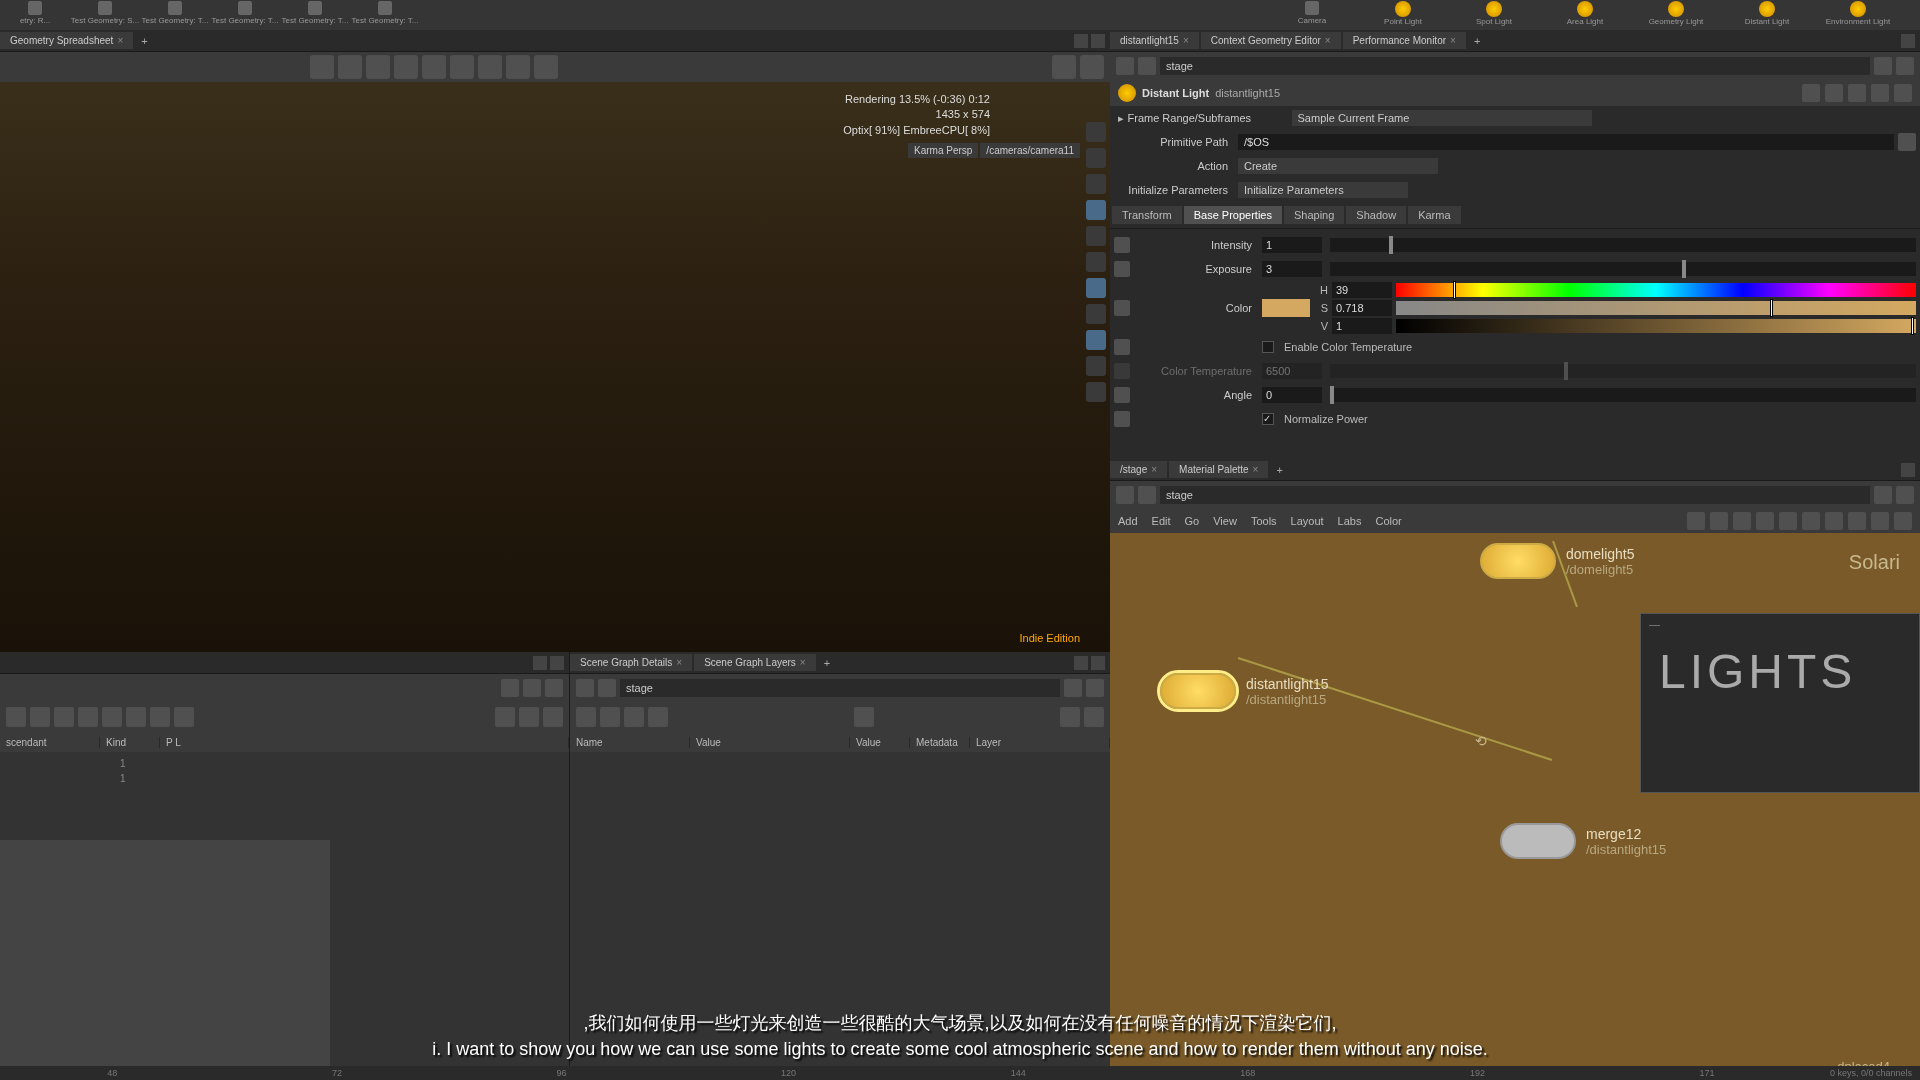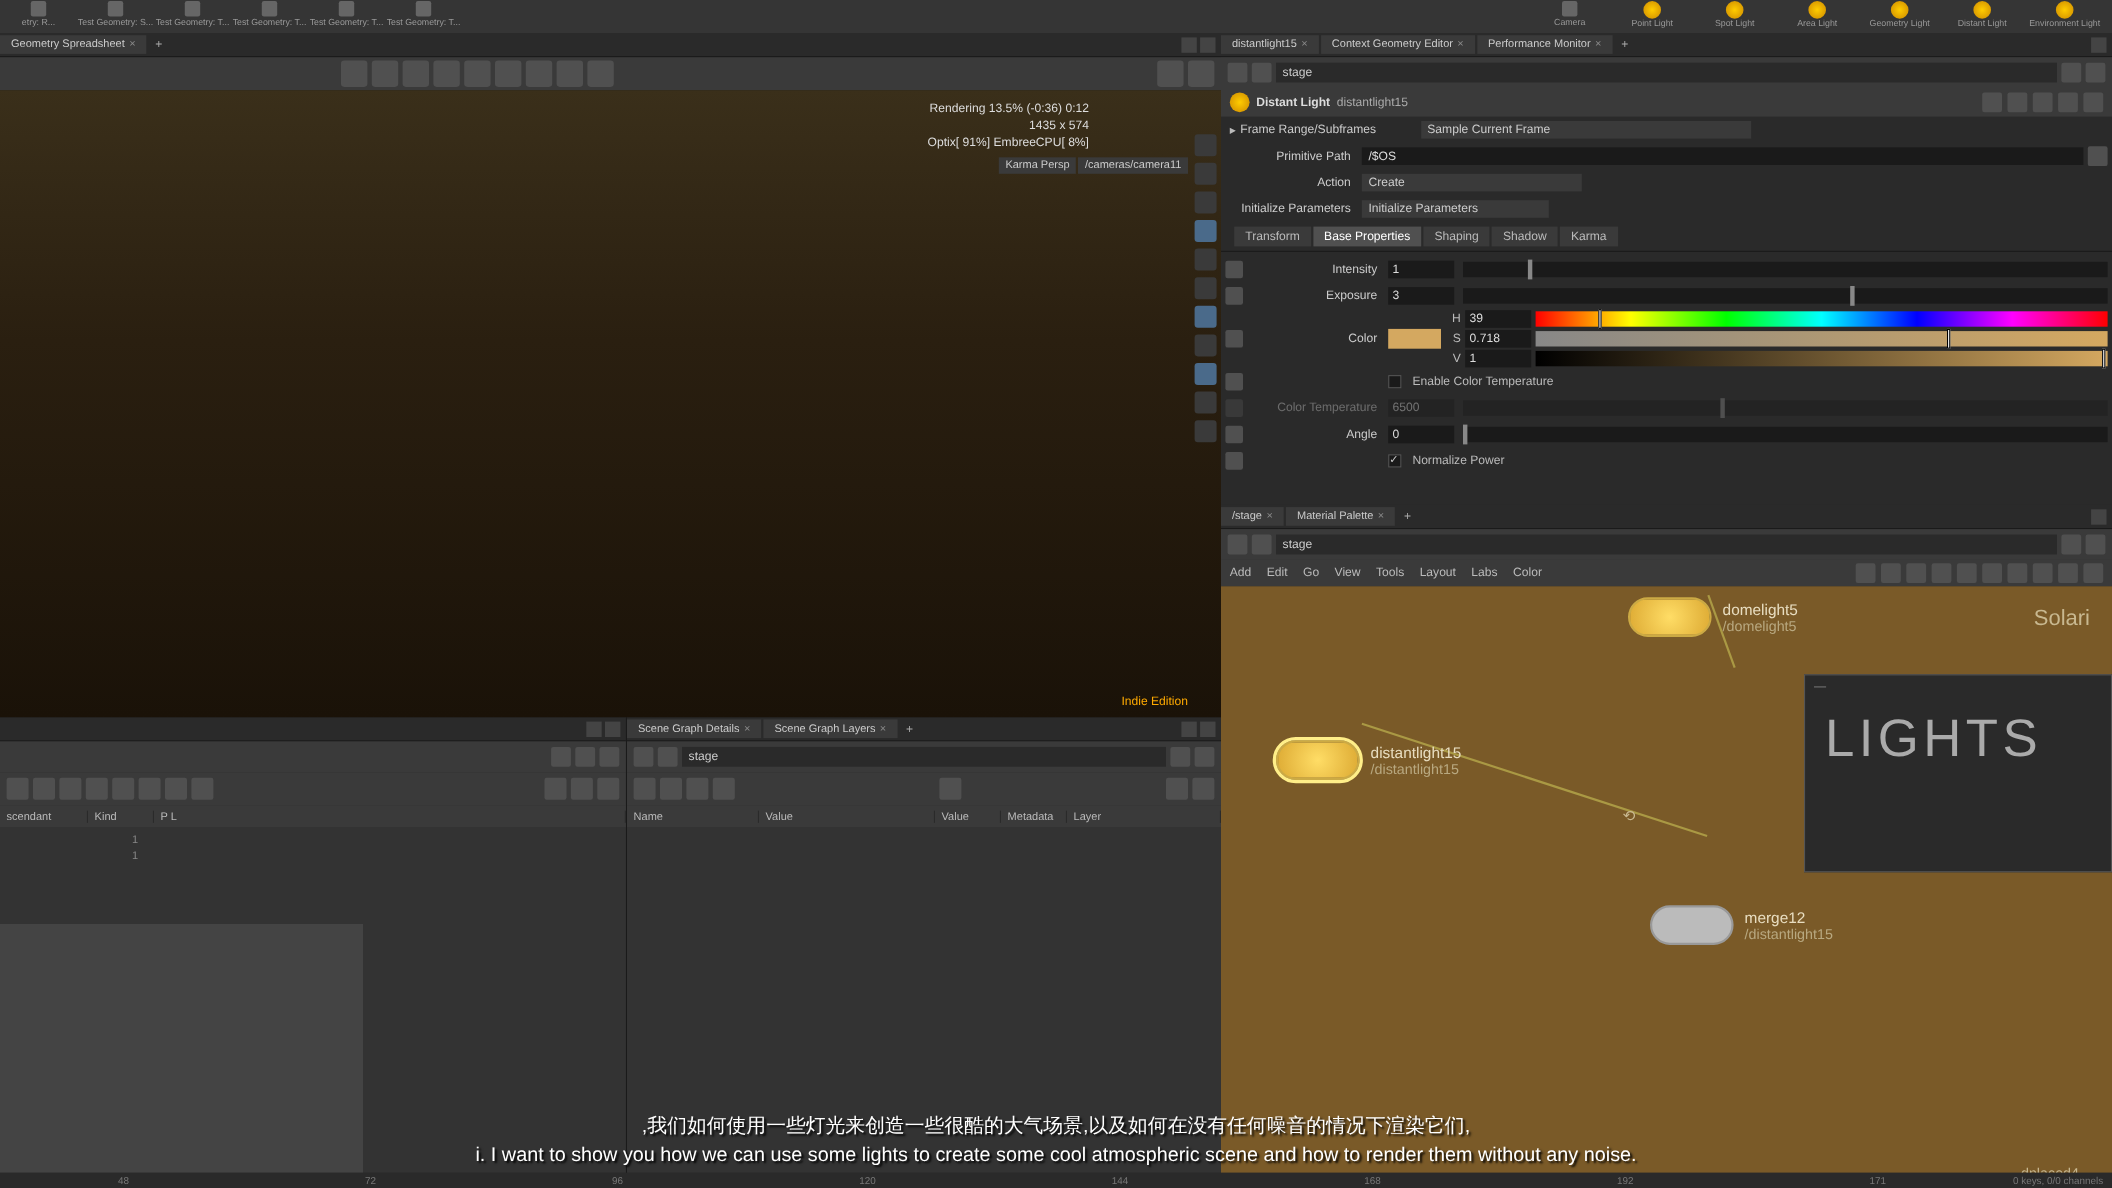--- a/index.html
+++ b/index.html
@@ -2,21 +2,21 @@
 <html><head>
 <meta charset="utf-8">
 <style>
 * { margin: 0; padding: 0; box-sizing: border-box; font-family: Arial, sans-serif; }
 body { background: #2a2a2a; color: #bbb; font-size: 11px; overflow: hidden; width: 1920px; height: 1080px; position: relative; }
 
 
 .top-shelf { height: 30px; background: #353535; display: flex; align-items: center; }
 .shelf-item { display: flex; flex-direction: column; align-items: center; width: 70px; height: 28px; font-size: 8px; color: #999; cursor: pointer; }
 .shelf-icon { width: 14px; height: 14px; background: #666; border-radius: 2px; margin-bottom: 1px; }
-.shelf-right { margin-left: auto; display: flex; gap: 5px; padding-right: 8px; }
+.shelf-right { margin-left: auto; display: flex; gap: 21px; padding-right: 27px; }
 .shelf-light { width: 16px; height: 16px; background: radial-gradient(circle, #ffcc00, #cc8800); border-radius: 50%; }
 
 
 .tab-bar { height: 22px; background: #2a2a2a; display: flex; align-items: center; border-bottom: 1px solid #1a1a1a; }
 .tab { padding: 3px 10px; background: #3a3a3a; margin-right: 2px; font-size: 10px; color: #ccc; display: flex; align-items: center; gap: 4px; }
 .tab-close { color: #888; }
 .tab-add { color: #aaa; padding: 0 6px; cursor: pointer; }
 .tab-right { margin-left: auto; display: flex; gap: 3px; padding-right: 5px; }
 .tab-right-btn { width: 14px; height: 14px; background: #444; }
 
@@ -57,21 +57,21 @@
 .param-header { height: 26px; background: #3a3a3a; display: flex; align-items: center; padding: 0 8px; gap: 6px; }
 .light-icon { width: 18px; height: 18px; background: radial-gradient(circle, #ffcc00, #cc8800); border-radius: 50%; }
 .param-title { font-weight: bold; color: #ddd; }
 .param-title-sub { color: #aaa; }
 .param-header-right { margin-left: auto; display: flex; gap: 5px; }
 .param-hdr-btn { width: 18px; height: 18px; background: #505050; border-radius: 2px; }
 .param-row { display: flex; align-items: center; height: 24px; padding: 0 4px; gap: 4px; }
 .param-label { width: 120px; text-align: right; color: #ccc; font-size: 11px; padding-right: 6px; }
 .param-field { background: #1a1a1a; padding: 2px 6px; color: #ddd; font-size: 11px; }
 .param-dropdown { background: #3a3a3a; padding: 2px 6px; color: #ccc; font-size: 11px; flex: 1; max-width: 300px; }
-.param-tabs { display: flex; gap: 2px; padding: 4px 12px; border-bottom: 1px solid #1a1a1a; }
+.param-tabs { display: flex; gap: 2px; padding: 4px 2px; border-bottom: 1px solid #1a1a1a; }
 .param-tab { padding: 3px 10px; background: #3a3a3a; font-size: 11px; color: #bbb; cursor: pointer; }
 .param-tab.active { background: #505050; color: #fff; }
 .param-body { padding: 4px 0; }
 .pencil { width: 16px; height: 16px; background: #505050; border-radius: 2px; margin-right: 4px; flex-shrink: 0; }
 .slider { flex: 1; height: 14px; background: #1a1a1a; position: relative; margin-left: 4px; }
 .slider-handle { position: absolute; top: -2px; width: 4px; height: 18px; background: #888; }
 .num-input { width: 60px; background: #1a1a1a; padding: 2px 4px; color: #ddd; font-size: 11px; }
 .color-swatch { width: 48px; height: 18px; background: #d4a860; }
 .hue-bar { height: 14px; background: linear-gradient(90deg, #f00, #ff0, #0f0, #0ff, #00f, #f0f, #f00); flex: 1; position: relative; }
 .sat-bar { height: 14px; background: linear-gradient(90deg, #888, #d4a860); flex: 1; position: relative; }
@@ -267,21 +267,21 @@
           <div class="sg-tool"></div>
           <div class="sg-tool"></div>
           <div class="sg-tool"></div>
           <div style="flex:1"></div>
           <div class="sg-tool"></div>
           <div class="sg-tool"></div>
           <div class="sg-tool"></div>
         </div>
         <div class="sg-table">
           <div class="sg-header">
-            <div class="sg-col" style="width:80px">scendant</div>
+            <div class="sg-col" style="width:100px">scendant</div>
             <div class="sg-col" style="width:60px">Kind</div>
             <div class="sg-col" style="flex:1">P L</div>
           </div>
           <div style="padding:4px 0;color:#888;font-size:10px">
             <div style="padding:2px 120px">1</div>
             <div style="padding:2px 120px">1</div>
           </div>
         </div>
       </div>
       <div class="sg-right">

